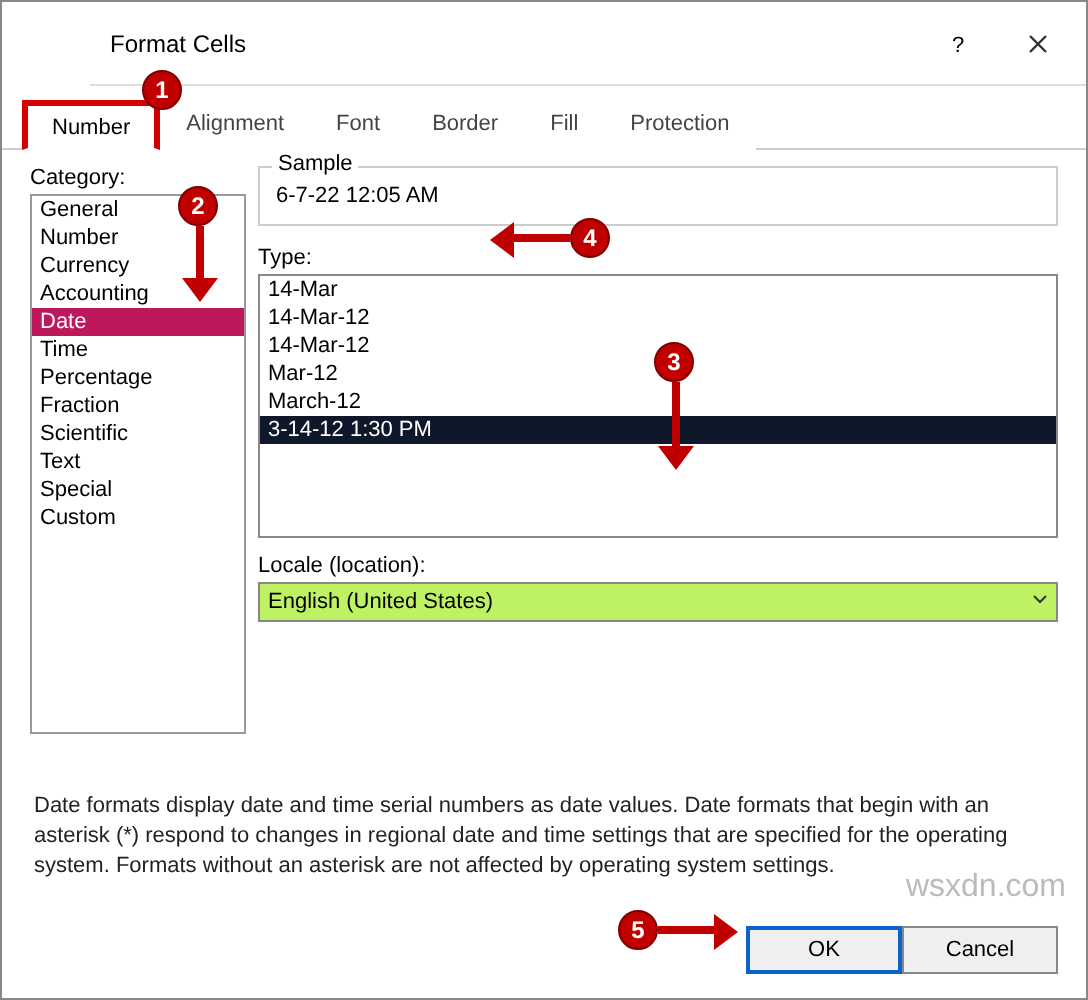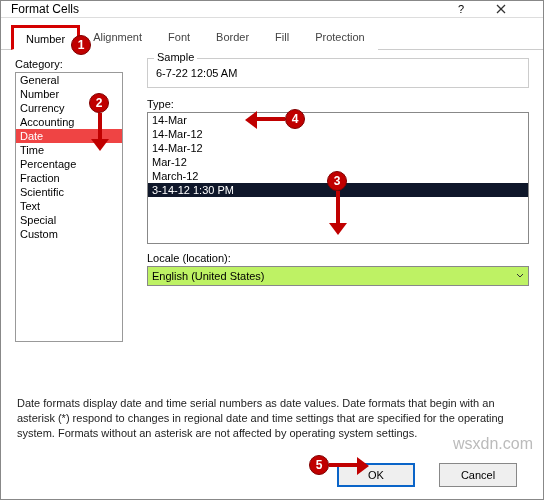--- a/index.html
+++ b/index.html
@@ -1,44 +1,44 @@
 <!DOCTYPE html>
 <html><head>
 <meta charset="utf-8">
 <style>
 * { box-sizing: border-box; font-family: "Segoe UI", Tahoma, sans-serif; font-size: 11px; }
 body { margin: 0; background: #888; padding: 0; }
 .window { width: 544px; height: 500px; background: #fff; border: 1px solid #888; position: relative; }
-.titlebar { height: 17px; display: flex; align-items: center; padding: 0 22px 0 10px; border-bottom: 1px solid #ddd; }
+.titlebar { height: 42px; display: flex; align-items: center; padding: 0 4px 0 10px; border-bottom: 1px solid #ddd; margin-left: 44px; }
 .title { flex: 1; font-size: 12px; }
 .winbtn { width: 40px; height: 28px; display: flex; align-items: center; justify-content: center; color: #333; }
 .winbtn svg { width: 10px; height: 10px; }
 .tabs { display: flex; padding: 6px 10px 0 10px; border-bottom: 1px solid #ccc; gap: 0; }
 .tab { padding: 5px 12px 4px; color: #444; border: 1px solid transparent; border-bottom: none; position: relative; top: 1px; background: #fff; }
 .tab.active { border: 3px solid #d40000; border-bottom: 1px solid #fff; color: #000; }
-.body { padding: 8px 14px; display: flex; gap: 24px; }
+.body { padding: 8px 14px; display: flex; gap: 6px; }
 .left { width: 108px; }
 .right { flex: 1; }
 .lbl { display: block; margin-bottom: 2px; }
 .catlist { border: 1px solid #999; height: 270px; overflow: hidden; background: #fff; }
 .catlist div { padding: 1px 4px; color: #000; }
-.catlist div.sel { background: #ef4444; color: #fff; }
+.catlist div.sel { background: #be185d; color: #fff; }
 .sample-box { border: 1px solid #ccc; padding: 6px 8px; margin-bottom: 10px; position: relative; }
 .sample-lbl { position: absolute; top: -8px; left: 6px; background: #fff; padding: 0 3px; font-size: 11px; }
 .sample-val { padding: 2px 0; }
 .typelist { border: 1px solid #888; height: 132px; overflow-y: scroll; background: #fff; }
 .typelist::-webkit-scrollbar { width: 17px; }
 .typelist::-webkit-scrollbar-track { background: #f0f0f0; }
 .typelist::-webkit-scrollbar-thumb { background: #c0c0c0; }
 .typelist::-webkit-scrollbar-button { background: #f0f0f0; height: 17px; border: 1px solid #ccc; }
 .typelist div { padding: 1px 4px; }
 .typelist div.sel { background: #0f172a; color: #fff; }
 .locale { width: 100%; border: 1px solid #888; padding: 2px 4px; height: 20px; display: flex; align-items: center; justify-content: space-between; background: #bef264; margin-top: 2px; }
 .desc { position: absolute; bottom: 58px; left: 16px; right: 16px; font-size: 11px; line-height: 1.35; color: #222; }
-.btnrow { position: absolute; bottom: 12px; right: 26px; display: flex; gap: 24px; }
+.btnrow { position: absolute; bottom: 12px; right: 14px; display: flex; gap: 0; }
 .btn { min-width: 78px; height: 24px; border: 1px solid #888; background: #efefef; display: flex; align-items: center; justify-content: center; }
 .btn.primary { border: 2px solid #0a64c8; }
 .badge { position: absolute; width: 20px; height: 20px; border-radius: 50%; background: #c00000; color: #fff; display: flex; align-items: center; justify-content: center; font-size: 12px; font-weight: bold; border: 1px solid #800000; z-index: 10; }
 .arrow { position: absolute; z-index: 9; }
 .arrow-line { position: absolute; background: #c00000; z-index: 9; }
 .watermark { position: absolute; right: 10px; bottom: 46px; font-size: 16px; color: #bbb; z-index: 1; }
 </style>
 </head>
 <body>
 

